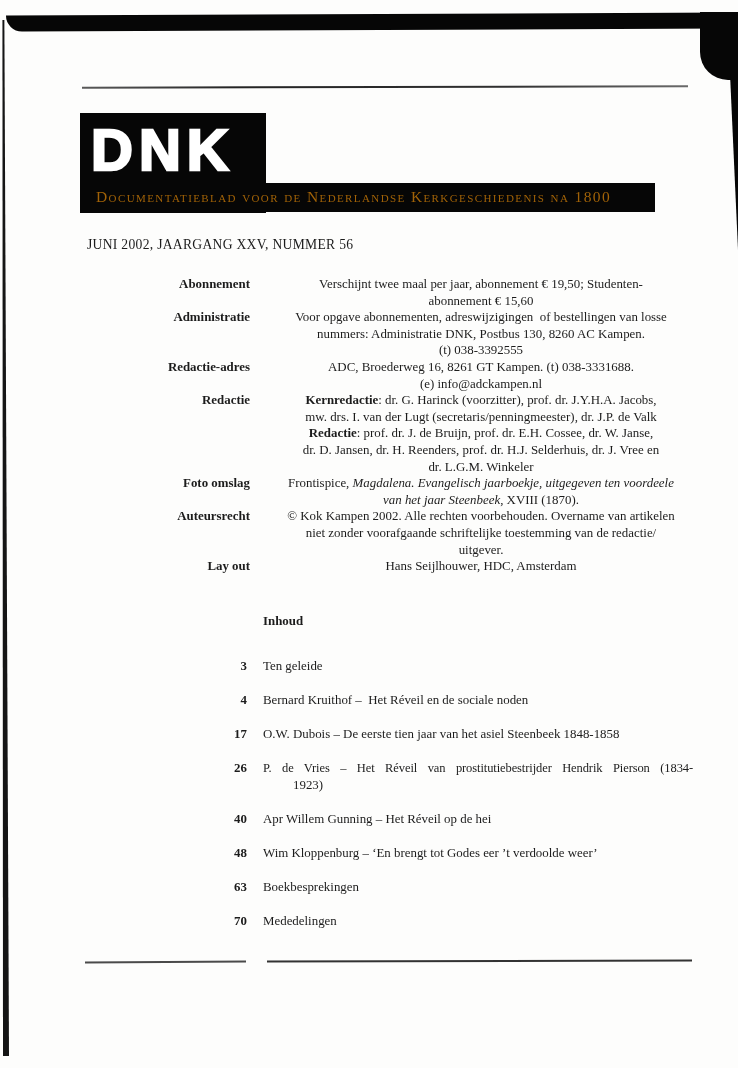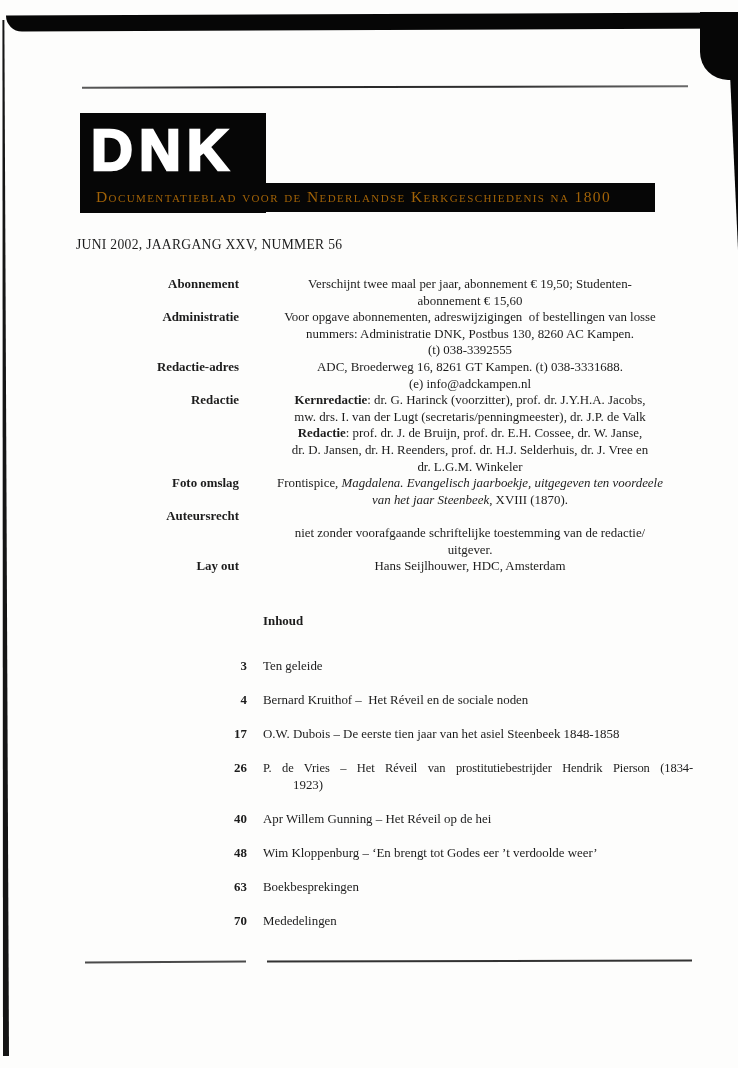--- a/index.html
+++ b/index.html
@@ -31,25 +31,25 @@
     position:absolute;left:91px;top:116px;color:#fff;
     font-family:"Liberation Sans",sans-serif;font-weight:bold;font-size:58px;
     letter-spacing:6px;-webkit-text-stroke:2.5px #ffffff;
   }
   .logo-bar{position:absolute;left:264px;top:183px;width:391px;height:29px;background:#060606;}
   .logo-subtitle{
     position:absolute;left:96px;top:183px;width:556px;height:29px;line-height:28px;
     color:#a16207;font-variant:small-caps;font-size:15.5px;letter-spacing:1.4px;white-space:nowrap;
   }
 
-  .issue-line{position:absolute;left:76px;top:237px;font-size:13.6px;letter-spacing:0.3px;}
+  .issue-line{position:absolute;left:87px;top:237px;font-size:13.6px;letter-spacing:0.3px;}
 
   
   .colophon-grid{
-    position:absolute;left:75px;top:276px;width:610px;
+    position:absolute;left:86px;top:276px;width:610px;
     display:grid;grid-template-columns:164px 1fr;column-gap:16px;
     font-size:12.9px;line-height:16.6px;
   }
   .colophon-label{text-align:right;font-weight:bold;white-space:nowrap;}
   .colophon-value{text-align:center;}
 
   
   .toc-grid{
     position:absolute;left:83px;top:613px;width:610px;
     display:grid;grid-template-columns:164px 1fr;column-gap:16px;row-gap:17px;
@@ -85,21 +85,21 @@
     <div class="colophon-value"><span>Verschijnt twee maal per jaar, abonnement € 19,50; Studenten-</span><br><span>abonnement € 15,60</span></div>
     <div class="colophon-label">Administratie</div>
     <div class="colophon-value"><span>Voor opgave abonnementen, adreswijzigingen &nbsp;of bestellingen van losse</span><br><span>nummers: Administratie DNK, Postbus 130, 8260 AC Kampen.</span><br><span>(t) 038-3392555</span></div>
     <div class="colophon-label">Redactie-adres</div>
     <div class="colophon-value"><span>ADC, Broederweg 16, 8261 GT Kampen. (t) 038-3331688.</span><br><span>(e) info@adckampen.nl</span></div>
     <div class="colophon-label">Redactie</div>
     <div class="colophon-value"><span class="b">Kernredactie</span><span>: dr. G. Harinck (voorzitter), prof. dr. J.Y.H.A. Jacobs,</span><br><span>mw. drs. I. van der Lugt (secretaris/penningmeester), dr. J.P. de Valk</span><br><span class="b">Redactie</span><span>: prof. dr. J. de Bruijn, prof. dr. E.H. Cossee, dr. W. Janse,</span><br><span>dr. D. Jansen, dr. H. Reenders, prof. dr. H.J. Selderhuis, dr. J. Vree en</span><br><span>dr. L.G.M. Winkeler</span></div>
     <div class="colophon-label">Foto omslag</div>
     <div class="colophon-value"><span>Frontispice, </span><span class="i">Magdalena. Evangelisch jaarboekje, uitgegeven ten voordeele</span><br><span class="i">van het jaar Steenbeek</span><span>, XVIII (1870).</span></div>
     <div class="colophon-label">Auteursrecht</div>
-    <div class="colophon-value"><br><span>niet zonder voorafgaande schriftelijke toestemming van de redactie/</span><br><span>uitgever.</span></div>
+    <div class="colophon-value"><span>© Kok Kampen 2002. Alle rechten voorbehouden. Overname van artikelen</span><br><span>niet zonder voorafgaande schriftelijke toestemming van de redactie/</span><br><span>uitgever.</span></div>
     <div class="colophon-label">Lay out</div>
     <div class="colophon-value"><span>Hans Seijlhouwer, HDC, Amsterdam</span></div>
   </div>
 
 <div class="toc-grid">
   <div class="toc-heading">Inhoud</div>
 <div class="toc-page">3</div>
     <div class="toc-text">
       <div class="">Ten geleide</div>
     </div>

